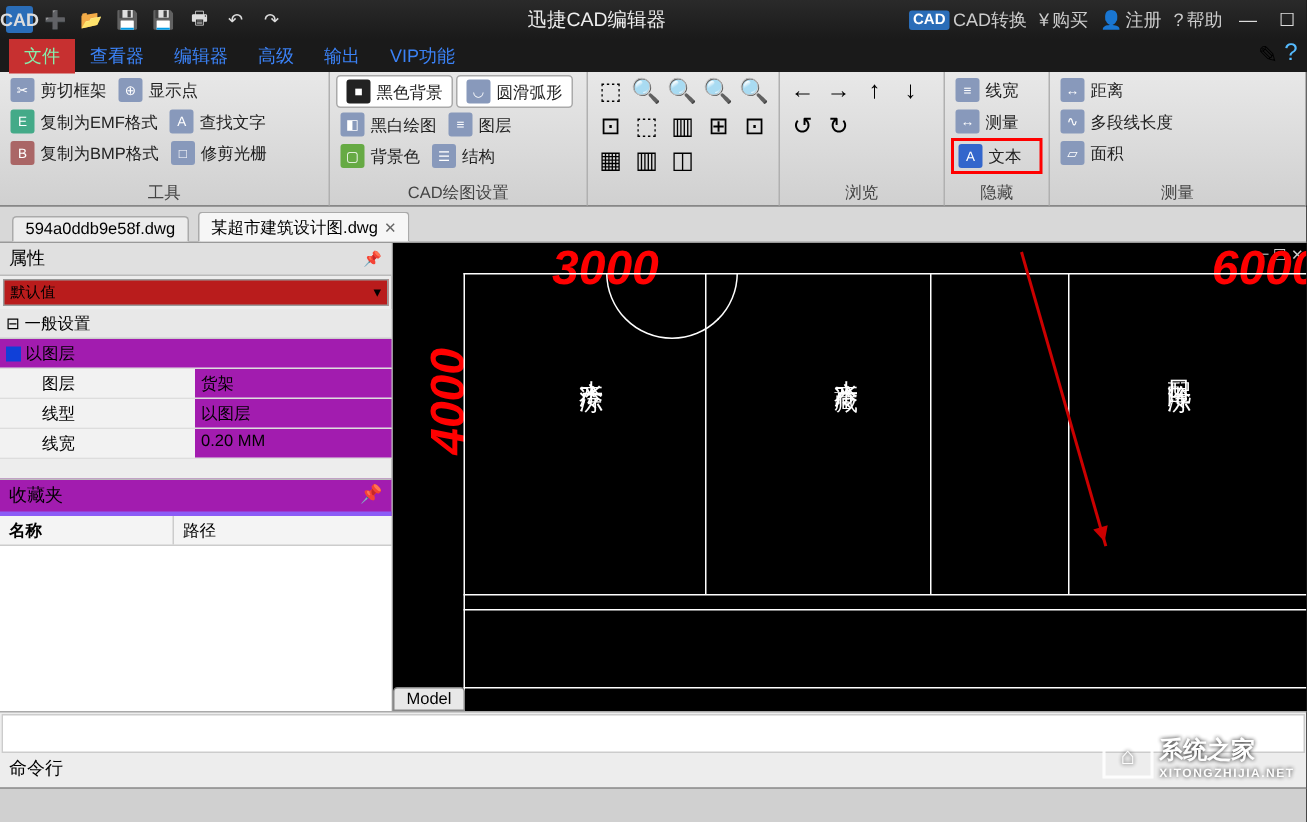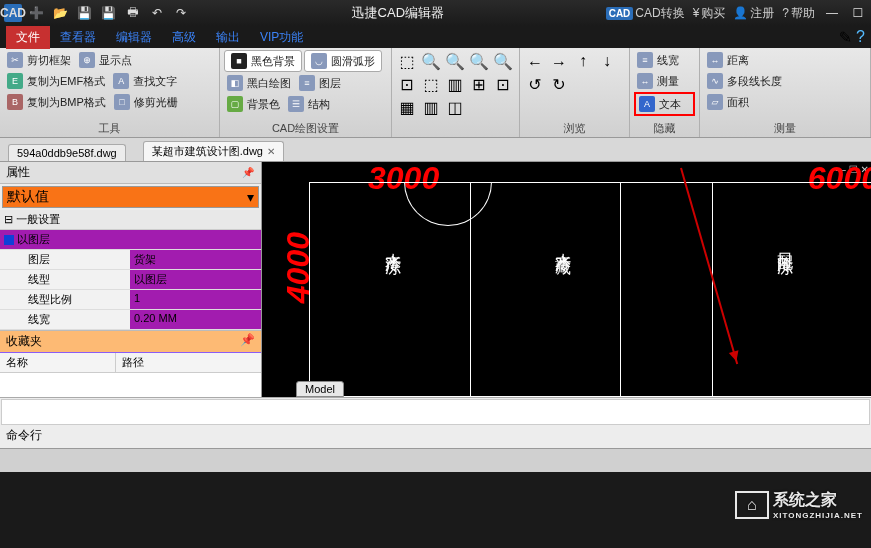--- a/index.html
+++ b/index.html
@@ -8,54 +8,54 @@
 .titlebar { height: 26px; background: linear-gradient(#2a2a2a,#1a1a1a); display: flex; align-items: center; padding: 0 4px; color: #ccc; }
 .titlebar .tb-left { display: flex; gap: 6px; align-items: center; }
 .titlebar .tb-icon { width: 18px; height: 18px; display: flex; align-items: center; justify-content: center; font-size: 12px; color: #ddd; }
 .titlebar .app-title { flex: 1; text-align: center; font-size: 13px; color: #eee; }
 .titlebar .tb-right { display: flex; gap: 8px; align-items: center; font-size: 12px; }
 .titlebar .tb-right span { display: flex; align-items: center; gap: 2px; }
 .cad-badge { background: #2a6db8; color: #fff; padding: 1px 3px; border-radius: 2px; font-size: 10px; font-weight: bold; text-align: center; }
 
 .menubar { height: 22px; background: #1a1a1a; display: flex; align-items: center; padding-left: 6px; gap: 0; }
 .menubar .menu-item { color: #3b82f6; font-size: 12px; padding: 3px 10px; cursor: pointer; }
-.menubar .menu-item.active { background: #c73030; color: #ffffff; }
+.menubar .menu-item.active { background: #c73030; color: #86efac; }
 .menubar .right-icons { margin-left: auto; display: flex; gap: 4px; padding-right: 6px; }
 
 .ribbon { height: 90px; background: linear-gradient(#e8e8e8,#d0d0d0); display: flex; border-bottom: 1px solid #999; }
 .ribbon-group { border-right: 1px solid #b0b0b0; display: flex; flex-direction: column; padding: 2px 4px 0; }
 .ribbon-group .group-body { flex: 1; display: flex; flex-direction: column; gap: 1px; }
 .ribbon-group .group-label { text-align: center; font-size: 11px; color: #444; padding: 1px 0; }
 .ribbon-btn { display: flex; align-items: center; gap: 4px; font-size: 11px; color: #222; padding: 2px 3px; cursor: pointer; white-space: nowrap; }
 .ribbon-btn .ico { width: 16px; height: 16px; background: #89b; display: inline-block; border-radius: 2px; font-size: 9px; text-align: center; line-height: 16px; color: #fff; }
 .ribbon-btn.boxed { border: 1px solid #aaa; background: #fff; border-radius: 3px; padding: 2px 6px; }
 .ribbon-row { display: flex; gap: 2px; }
 .ribbon-icononly { width: 22px; height: 22px; display: flex; align-items: center; justify-content: center; cursor: pointer; }
 .highlight-red { border: 2px solid red; }
 
 .tabs { height: 24px; background: #d8d8d8; display: flex; align-items: flex-end; padding-left: 8px; border-bottom: 1px solid #999; }
-.file-tab { background: #ececec; border: 1px solid #aaa; border-bottom: none; padding: 2px 8px; font-size: 11px; margin-right: 17px; display: flex; align-items: center; gap: 4px; border-radius: 3px 3px 0 0; }
+.file-tab { background: #ececec; border: 1px solid #aaa; border-bottom: none; padding: 2px 8px; font-size: 11px; margin-right: 6px; display: flex; align-items: center; gap: 4px; border-radius: 3px 3px 0 0; }
 .file-tab .x { font-size: 10px; color: #666; cursor: pointer; }
 
-.workspace { display: flex; height: 235px; }
+.workspace { display: flex; height: 312px; }
 
 .props-panel { width: 262px; background: #ededed; display: flex; flex-direction: column; border-right: 1px solid #999; }
 .panel-hdr { background: #e0e0e0; padding: 2px 6px; font-size: 12px; border-bottom: 1px solid #bbb; display: flex; justify-content: space-between; align-items: center; }
 .panel-hdr .pin { font-size: 10px; }
-.combo { border: 1px solid #999; background: #f97316; margin: 2px; padding: 1px 4px; font-size: 14px; display: flex; justify-content: space-between; align-items: center; }
+.combo { border: 1px solid #999; background: #b91c1c; margin: 2px; padding: 1px 4px; font-size: 10px; display: flex; justify-content: space-between; align-items: center; }
 .prop-tree { font-size: 11px; }
 .prop-section { background: #e8e8e8; padding: 2px 4px; border-bottom: 1px solid #ccc; }
 .prop-row { display: flex; border-bottom: 1px solid #ddd; }
 .prop-row .k { width: 130px; padding: 2px 4px 2px 28px; background: #f2f2f2; }
 .prop-row .v { flex: 1; padding: 2px 4px; background: #a21caf; }
 .swatch { display: inline-block; width: 10px; height: 10px; background: #1040d8; margin-right: 3px; vertical-align: middle; }
-.fav-hdr { background: #fdba74; padding: 2px 6px; font-size: 12px; border-top: 1px solid #bbb; border-bottom: 1px solid #8b5cf6; display: flex; justify-content: space-between; }
+.fav-hdr { background: #a21caf; padding: 2px 6px; font-size: 12px; border-top: 1px solid #bbb; border-bottom: 3px solid #8b5cf6; display: flex; justify-content: space-between; }
 .fav-cols { display: flex; font-size: 11px; background: #f4f4f4; border-bottom: 1px solid #ccc; }
 .fav-cols div { padding: 2px 6px; }
-.fav-cols div:first-child { width: 116px; border-right: 1px solid #ccc; }
+.fav-cols div:first-child { width: 116px; border-right: 1px solid #ccc; font-weight: bold; }
 
 .canvas { flex: 1; background: #000; position: relative; overflow: hidden; }
 .dim { position: absolute; color: #ff0000; font-size: 32px; font-weight: bold; font-style: italic; }
 .dim.d1 { top: -2px; left: 106px; }
 .dim.d2 { top: -2px; right: -8px; }
 .dim.v { writing-mode: vertical-rl; transform: rotate(180deg); top: 70px; left: 18px; }
 .room-text { position: absolute; color: #fff; font-size: 16px; writing-mode: vertical-rl; letter-spacing: 2px; }
 .rt1 { top: 78px; left: 120px; }
 .rt2 { top: 78px; left: 290px; }
 .rt3 { top: 78px; right: 76px; }
@@ -65,21 +65,21 @@
 .hl3 { top: 244px; left: 47px; right: 0; height: 1px; }
 .hl4 { top: 296px; left: 47px; right: 0; height: 1px; }
 .vl1 { top: 20px; left: 47px; width: 1px; height: 280px; }
 .vl2 { top: 20px; left: 208px; width: 1px; height: 214px; }
 .vl3 { top: 20px; left: 358px; width: 1px; height: 214px; }
 .vl4 { top: 20px; right: 158px; width: 1px; height: 214px; }
 .arc { position: absolute; top: 20px; left: 142px; width: 88px; height: 44px; border: 1px solid #fff; border-top: none; border-radius: 0 0 44px 44px; }
 .arrow { position: absolute; top: 6px; left: 418px; width: 2px; height: 204px; background: #c00; transform: rotate(-16deg); transform-origin: top; }
 .arrow::after { content: ""; position: absolute; bottom: -2px; left: -4px; border: 5px solid transparent; border-top: 10px solid #c00; }
 .win-ctrl { position: absolute; top: 2px; right: 2px; color: #ccc; font-size: 10px; display: flex; gap: 3px; }
-.model-tab { position: absolute; bottom: 0; left: 0; background: #e8e8e8; border: 1px solid #888; padding: 1px 8px; font-size: 11px; border-radius: 3px 3px 0 0; margin-left: 34px; }
+.model-tab { position: absolute; bottom: 0; left: 0; background: #e8e8e8; border: 1px solid #888; padding: 1px 8px; font-size: 11px; border-radius: 3px 3px 0 0; }
 
 .cmd-panel { height: 51px; background: #ededed; border-top: 1px solid #aaa; }
 .cmd-panel .blank { height: 26px; background: #fff; margin: 1px; border: 1px solid #ccc; }
 .cmd-panel .label { font-size: 12px; padding: 1px 6px; }
 
 .statusbar { height: 24px; background: #d0d0d0; border-top: 1px solid #999; }
 
 .watermark { position: absolute; bottom: 28px; right: 8px; color: #fff; font-size: 16px; font-weight: bold; opacity: 0.9; text-shadow: 0 0 3px #000; display: flex; align-items: center; gap: 4px; }
 .watermark .logo { width: 34px; height: 28px; border: 2px solid #fff; display: flex; align-items: center; justify-content: center; }
 </style>
@@ -299,24 +299,20 @@
       <div class="prop-row">
           <div class="v"><span class="swatch"></span><span>以图层</span></div>
         </div>
       <div class="prop-row">
           <div class="k">图层</div>
           <div class="v">货架</div>
         </div>
       <div class="prop-row">
           <div class="k">线型</div>
           <div class="v">以图层</div>
-        </div>
-      <div class="prop-row">
-          <div class="k">线型比例</div>
-          <div class="v">1</div>
         </div>
       <div class="prop-row">
           <div class="k">线宽</div>
           <div class="v">0.20 MM</div>
         </div>
     </div>
     <div style="flex:1"></div>
     <div class="fav-hdr">
         <span>收藏夹</span>
         <span class="pin">📌</span>

